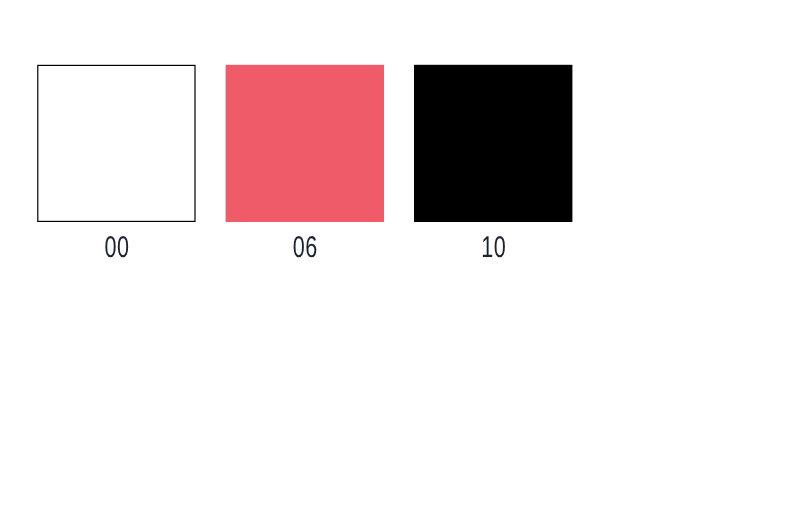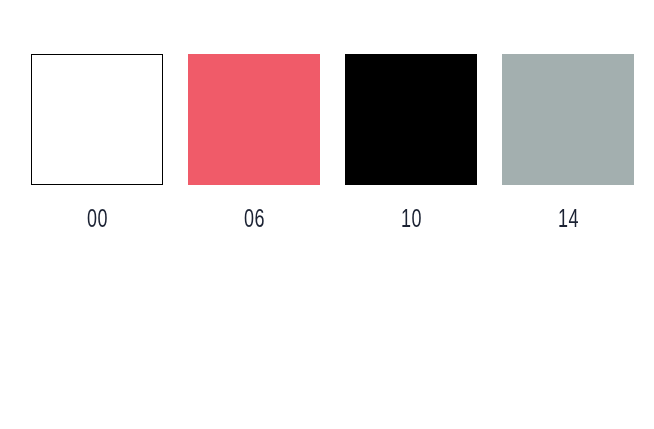--- a/index.html
+++ b/index.html
@@ -35,21 +35,20 @@
 
   #swatch-row-1 { top: 54px; }
   #swatch-row-2 { top: 237px; }
 
   .swatch-cell {
     width: 132px;
     margin-right: 25px;
     display: flex;
     flex-direction: column;
     align-items: center;
-    gap: 12px;
   }
   .swatch-cell:last-child { margin-right: 0; }
 
   .swatch-chip {
     width: 132px;
     height: 131px;
     box-sizing: border-box;
     display: block;
   }
 
@@ -82,21 +81,17 @@
     <div class="swatch-cell">
       <div class="swatch-chip" style="background-color: rgb(240, 91, 105); border: none;"></div>
       <div class="swatch-label" style="color: rgb(27, 34, 51);">06</div>
     </div>
 
     <div class="swatch-cell">
       <div class="swatch-chip" style="background-color: rgb(0, 0, 0); border: none;"></div>
       <div class="swatch-label" style="color: rgb(27, 34, 51);">10</div>
     </div>
 
-    <div class="swatch-cell">
-      <div class="swatch-chip" style="background-color: rgb(163, 175, 175); border: none;"></div>
-      <div class="swatch-label" style="color: rgb(27, 34, 51);">14</div>
-    </div>
 
   </div>
 
 
 </div>
 
 </body></html>

